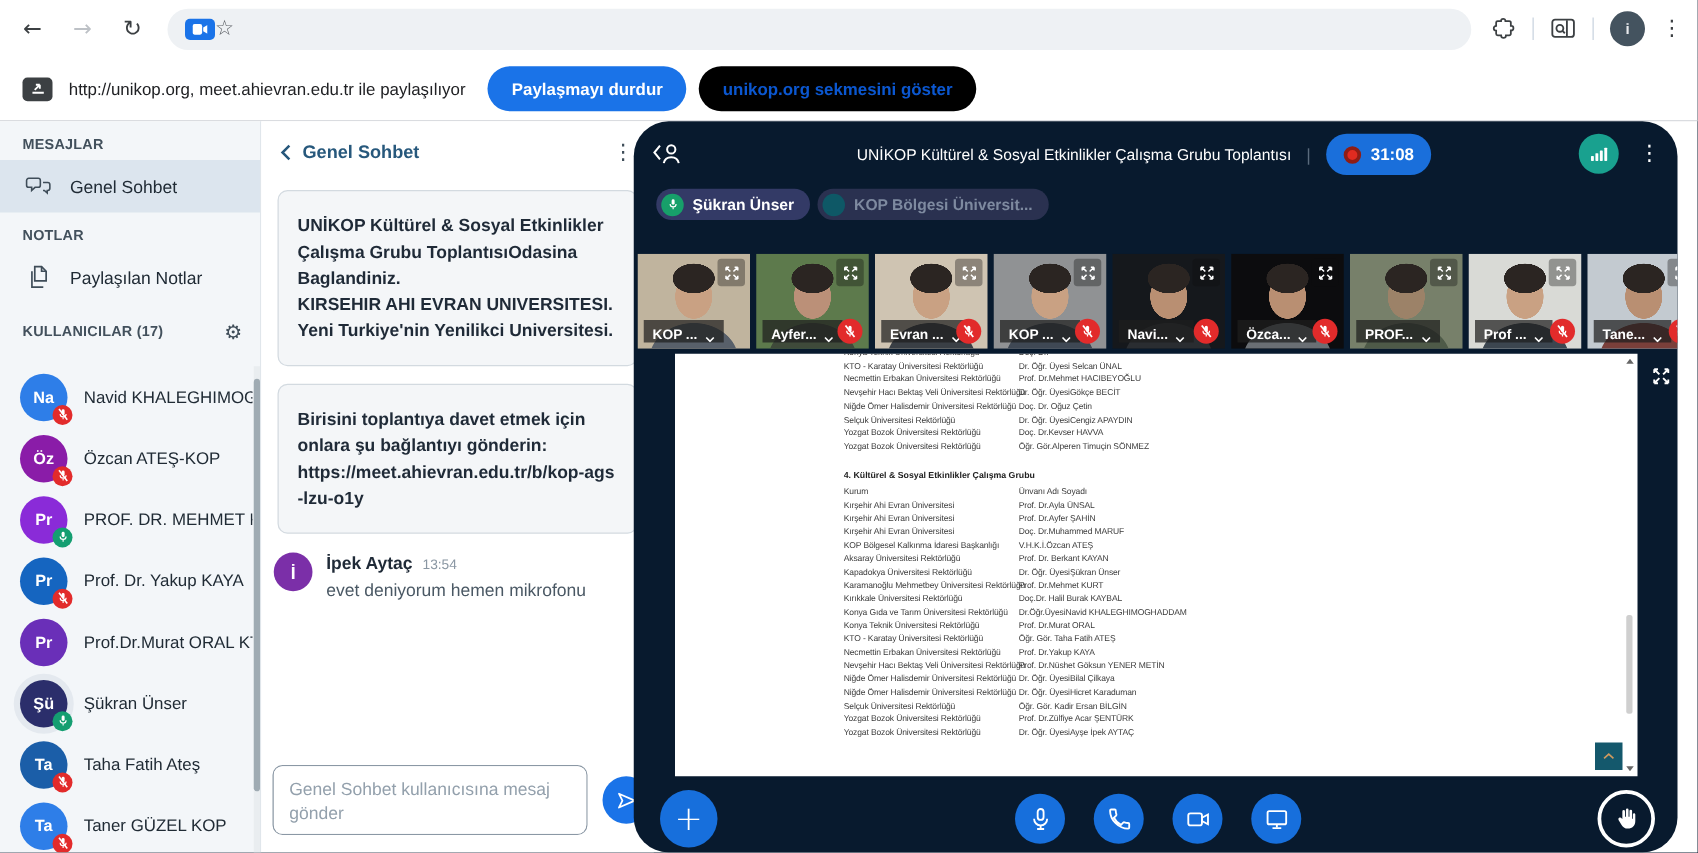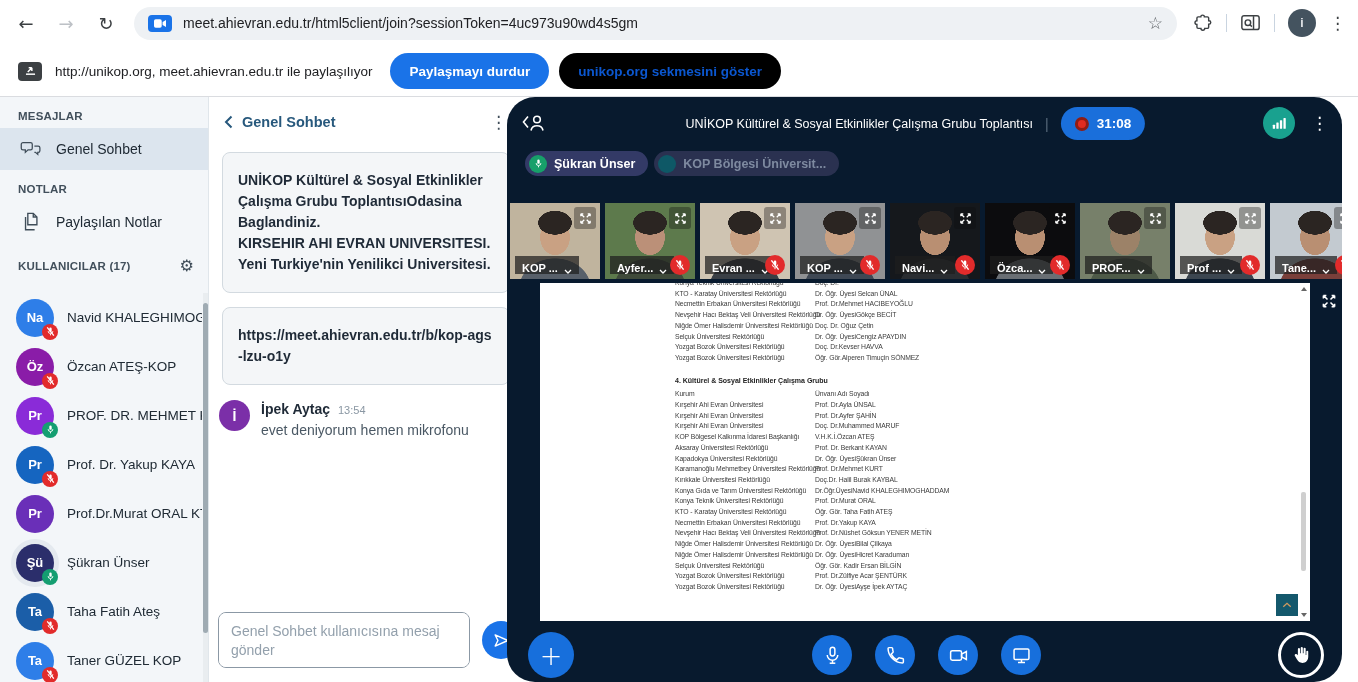--- a/index.html
+++ b/index.html
@@ -136,21 +136,20 @@
     <span class="nav-btn glyph">←</span>
     <span class="nav-btn glyph disabled">→</span>
     <span class="nav-btn glyph">↻</span>
     <div class="omnibox">
       <span class="cam-badge">
         <svg width="12" height="9" viewBox="0 0 14 10">
             <rect x="0" y="0" width="9" height="10" rx="2" fill="#fff"></rect>
             <path d="M10 3.2 14 1v8l-4-2.2z" fill="#fff"></path>
           </svg>
       </span>
-      <span class="url-text">meet.ahievran.edu.tr/html5client/join?sessionToken=4uc973u90wd4s5gm</span>
       <span class="star glyph">☆</span>
     </div>
     <div class="browser-actions">
       <span style="display:flex;">
         <svg width="20" height="20" viewBox="0 0 24 24" fill="none" stroke="#3c4043" stroke-width="1.7">
             <path d="M13.6 4.6c0-1.2-.9-2.1-2.1-2.1s-2.1.9-2.1 2.1H6.2A1.5 1.5 0 0 0 4.7 6.1v3.1c-1.3 0-2.3 1-2.3 2.3s1 2.3 2.3 2.3v3.1a1.5 1.5 0 0 0 1.5 1.5h3.3c0 1.3 1 2.3 2.3 2.3s2.3-1 2.3-2.3h3.2a1.5 1.5 0 0 0 1.5-1.5v-3.4h.4c1.2 0 2.1-.9 2.1-2.1s-.9-2.1-2.1-2.1h-.4V6.1a1.5 1.5 0 0 0-1.5-1.5h-3.7z"></path>
           </svg>
       </span>
       <span class="vdiv"></span>
       <span style="display:flex;">
@@ -328,20 +327,21 @@
         </span>
         <span class="chat-title">Genel Sohbet</span>
         <span class="chat-menu glyph">⋮</span>
       </div>
       <div class="welcome-box first">
         <p>UNİKOP Kültürel &amp; Sosyal Etkinlikler Çalışma Grubu ToplantısıOdasina Baglandiniz.</p>
         <p>KIRSEHIR AHI EVRAN UNIVERSITESI.</p>
         <p>Yeni Turkiye'nin Yenilikci Universitesi.</p>
       </div>
       <div class="welcome-box">
+        <p>Birisini toplantıya davet etmek için onlara şu bağlantıyı gönderin:</p>
         <p class="invite-link" style="margin-top:0;">https://meet.ahievran.edu.tr/b/kop-ags-lzu-o1y</p>
       </div>
       <div class="chat-msg">
         <span class="msg-avatar" id="msg-avatar" style="background: rgb(123, 47, 168);">İ</span>
         <div>
           <div><span class="msg-name">İpek Aytaç</span><span class="msg-time">13:54</span></div>
           <div class="msg-text">evet deniyorum hemen mikrofonu</div>
         </div>
       </div>
       <div class="chat-input-row">

